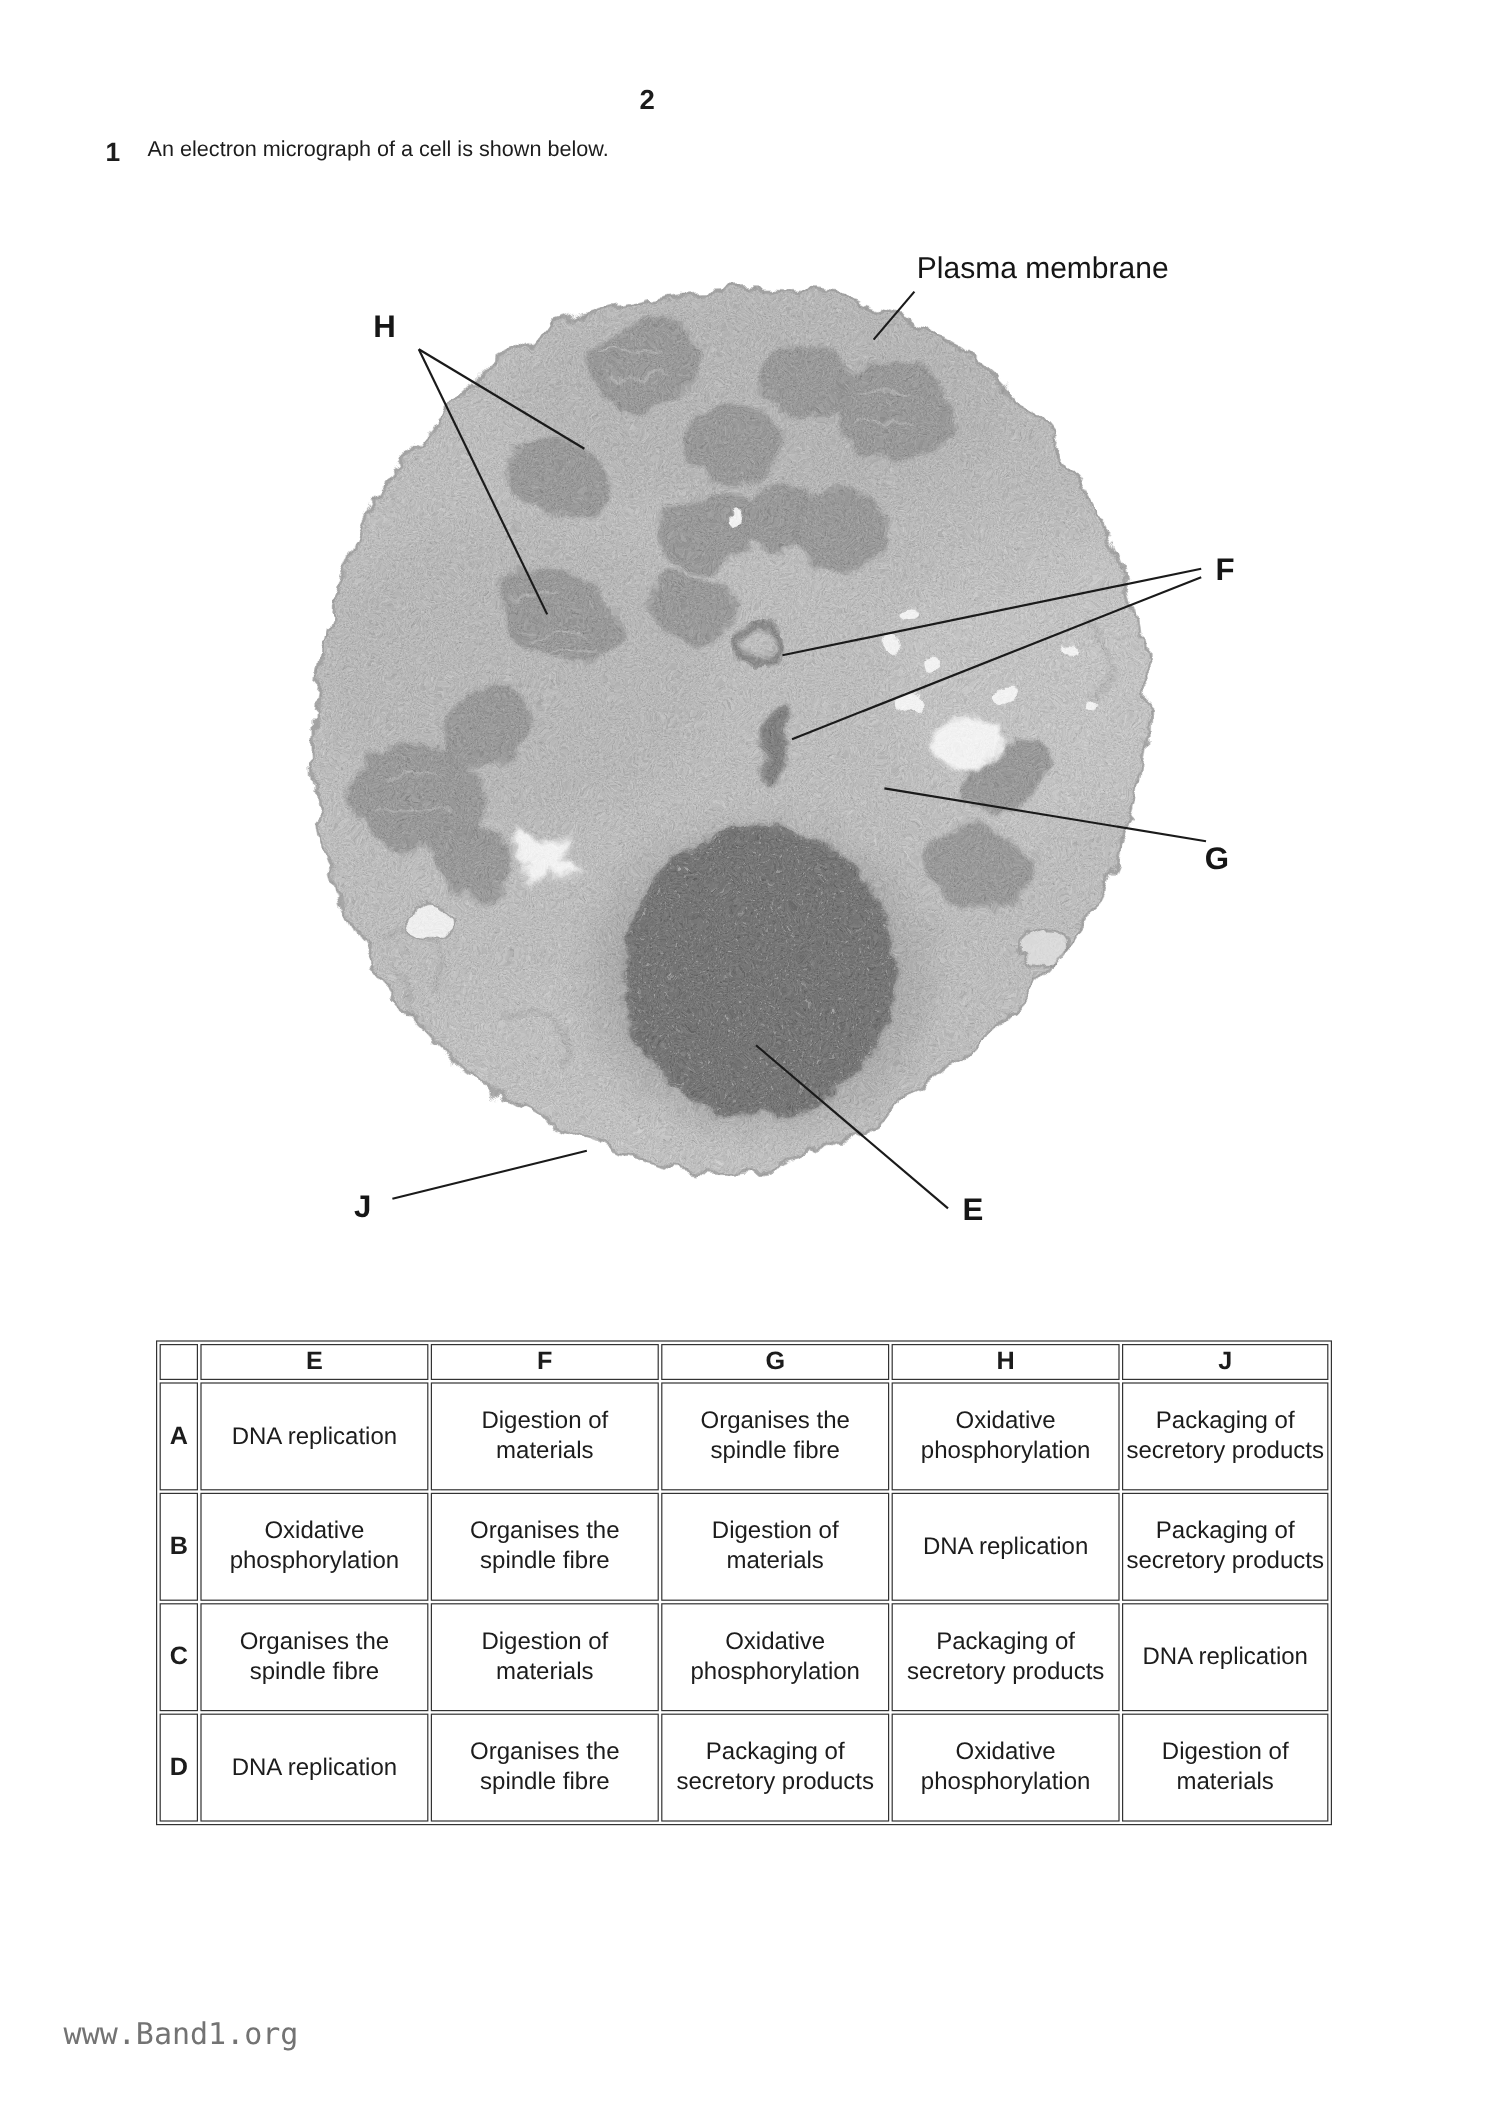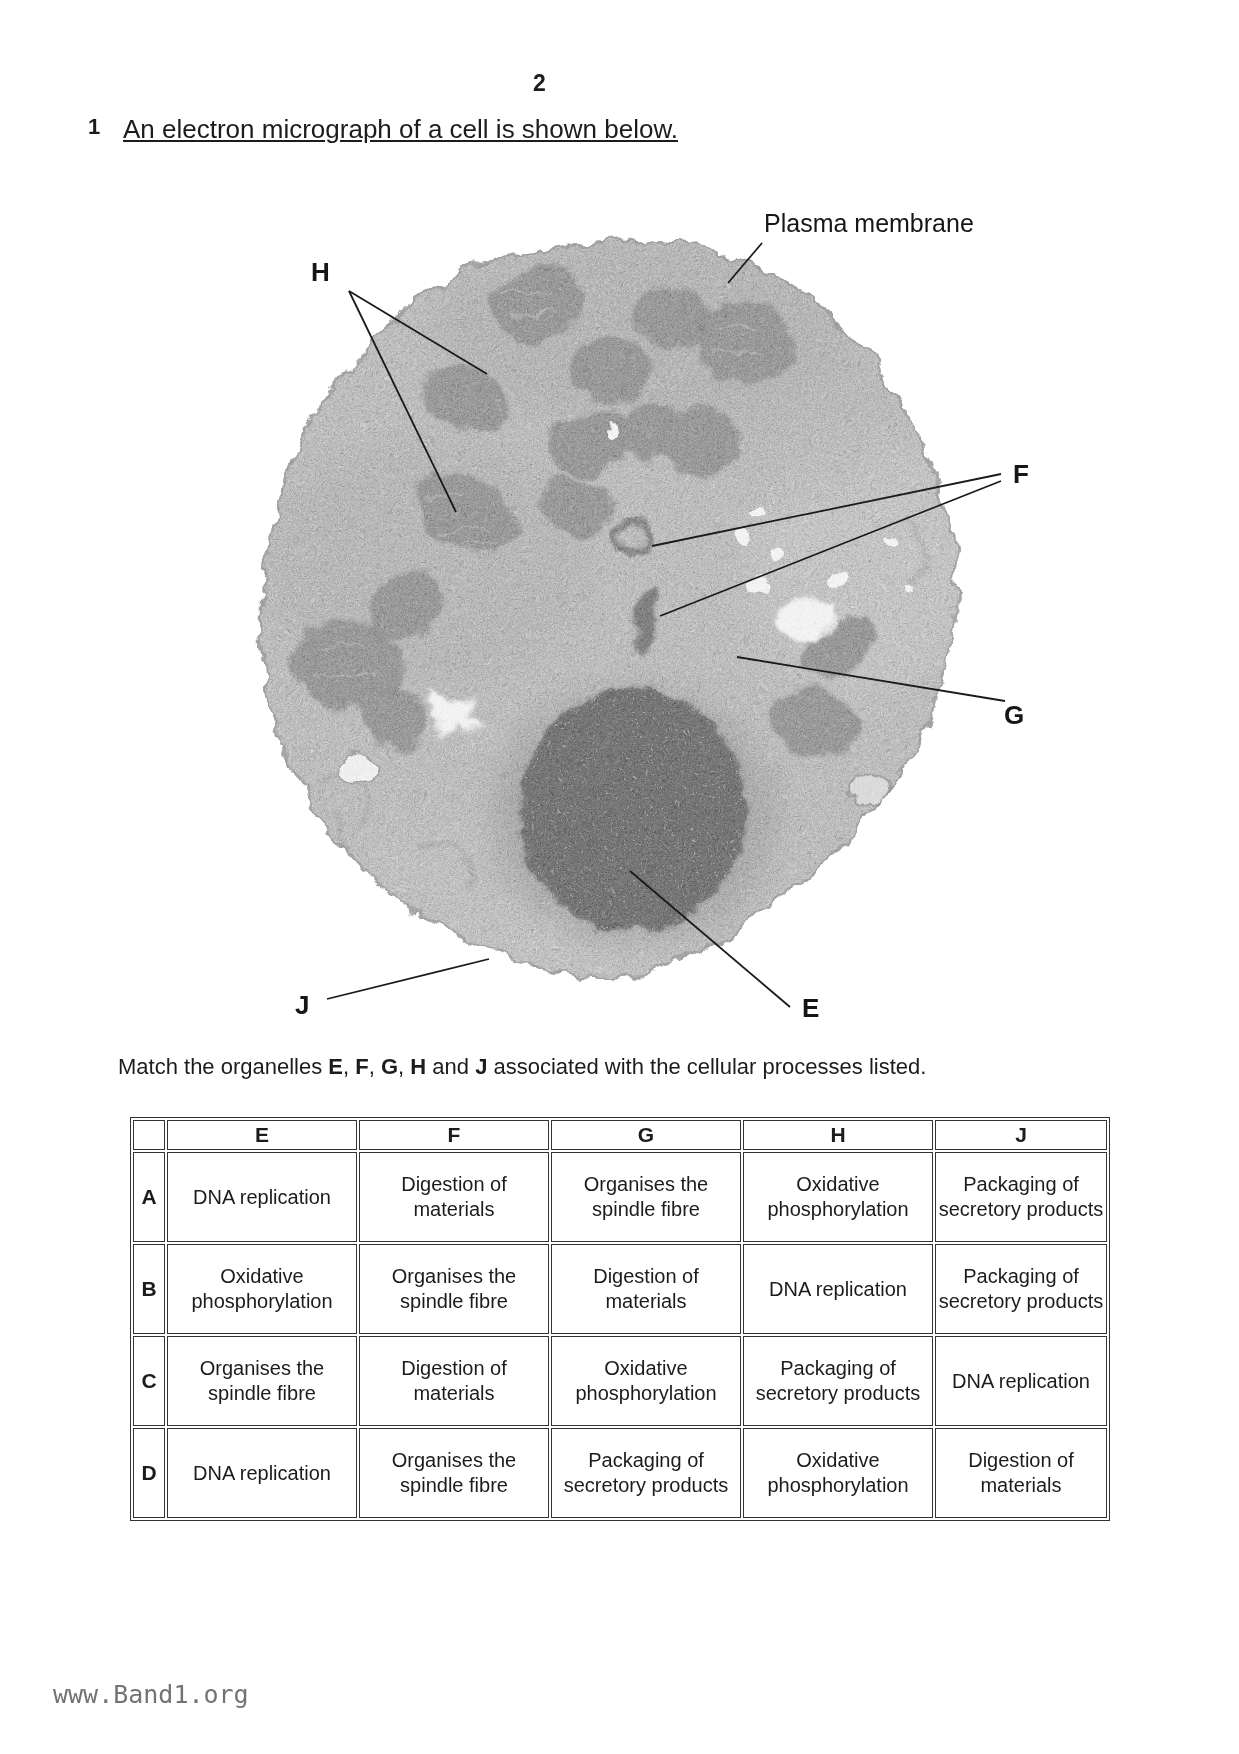--- a/index.html
+++ b/index.html
@@ -4,21 +4,21 @@
 <style>
   html,body{margin:0;padding:0;background:#fff;}
   #page{
     position:relative;width:1239px;height:1754px;background:#ffffff;overflow:hidden;
     font-family:"Liberation Sans",sans-serif;color:#1c1c1c;
   }
   .abs{position:absolute;}
   #page-num{left:533px;top:70px;font-size:23px;font-weight:bold;}
   #question-line{left:88px;top:114px;display:flex;}
   #question-line .qnum{font-size:22px;font-weight:bold;width:35px;}
-  #question-line .qtext{font-size:26px;text-decoration:underline;}
+  #question-line .qtext{font-size:18px;}
   #micrograph{left:228px;top:188px;}
   .em-label{font-family:"Liberation Sans",sans-serif;font-size:26px;font-weight:bold;fill:#161616;}
   .em-label-plain{font-family:"Liberation Sans",sans-serif;font-size:25px;font-weight:normal;fill:#161616;}
   .leader{stroke:#1a1a1a;stroke-width:1.8;fill:none;}
   #match-line{left:118px;top:1054px;font-size:22px;}
   #match-line .b{font-weight:bold;}
   #match-table{
     left:130px;top:1117px;border-collapse:separate;border-spacing:2px;
     border:1.5px solid #333;table-layout:fixed;
   }
@@ -188,21 +188,20 @@
     <g>
       <text x="764" y="232" class="em-label-plain">Plasma membrane</text>
       <text x="311" y="281" class="em-label">H</text>
       <text x="1013" y="483" class="em-label">F</text>
       <text x="1004" y="724" class="em-label">G</text>
       <text x="295" y="1014" class="em-label">J</text>
       <text x="802" y="1017" class="em-label">E</text>
     </g>
   </svg>
 
-  <div id="match-line" class="abs"><span>Match the organelles </span><span class="b">E</span><span>, </span><span class="b">F</span><span>, </span><span class="b">G</span><span>, </span><span class="b">H</span><span> and </span><span class="b">J</span><span> associated with the cellular processes listed.</span></div>
 
   <table id="match-table" class="abs">
     <colgroup>
       <col style="width:32px">
         <col style="width:190px">
         <col style="width:190px">
       <col style="width:190px">
         <col style="width:190px">
         <col style="width:172px">
     </colgroup>

